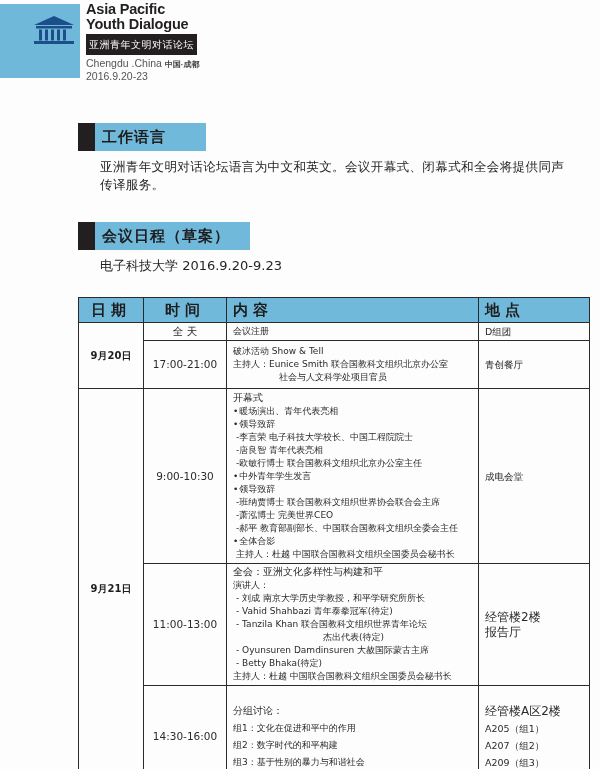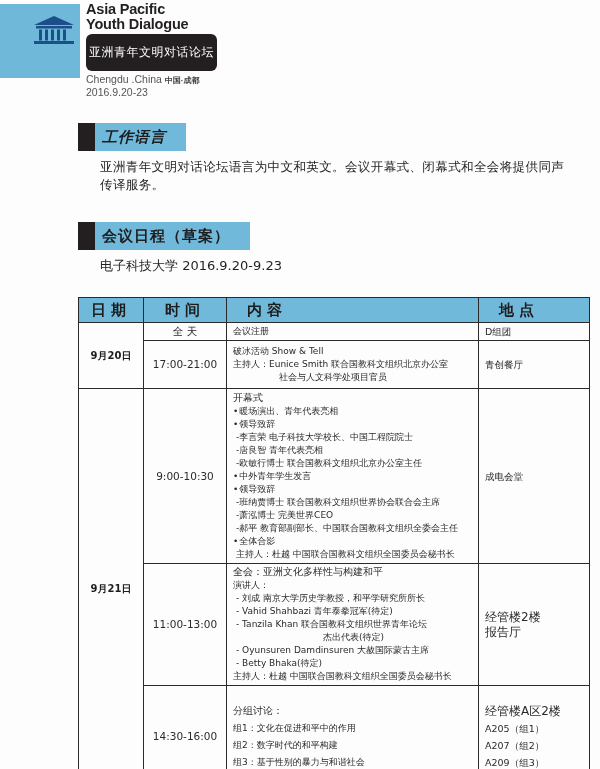--- a/index.html
+++ b/index.html
@@ -4,41 +4,41 @@
   <style>
     * { box-sizing: border-box; margin: 0; padding: 0; }
     html, body { width: 600px; height: 769px; background: #fdfdfd; overflow: hidden; }
     body { position: relative; font-family: "DejaVu Sans", sans-serif; color: #231f20; }
 
     
     .logo-box { position: absolute; left: 0; top: 4px; width: 80px; height: 74px; background: #6fb8d9; }
     .logo-icon { position: absolute; left: 30px; top: 10px; width: 48px; height: 32px; }
     .brand { position: absolute; left: 86px; top: 2px; }
     .brand-en { font-family: "Liberation Sans", sans-serif; font-weight: bold; font-size: 14.5px; line-height: 15px; color: #231f20; letter-spacing: -0.2px; }
-    .brand-cn { display: inline-block; margin-top: 2px; background: #231f20; color: #fff; font-size: 12px; line-height: 13px; padding: 12px 3px; letter-spacing: 0.5px; border-radius: 6px; }
+    .brand-cn { display: inline-block; margin-top: 2px; background: #231f20; color: #fff; font-size: 10px; line-height: 13px; padding: 4px 3px; letter-spacing: 0.5px; }
     .brand-loc { font-family: "Liberation Sans", sans-serif; font-size: 10.5px; line-height: 12px; color: #555; margin-top: 2px; }
     .brand-loc .cn { font-size: 8px; font-weight: bold; color: #444; }
     .brand-date { font-family: "Liberation Sans", sans-serif; font-size: 10.5px; line-height: 11px; color: #555; }
 
     
     .sec-head { position: absolute; left: 78px; height: 28px; background: #71b9da; width: 136px; }
     .sec-head .bar { position: absolute; left: 0; top: 0; width: 17px; height: 100%; background: #231f20; }
     .sec-head .label { position: absolute; left: 24px; top: 0; line-height: 28px; font-size: 15px; font-weight: bold; color: #1d1d1d; letter-spacing: 1px; }
-    #sec1 { top: 123px; width: 108px; font-style: italic; }
+    #sec1 { top: 123px; width: 128px; }
     #sec2 { top: 222px; width: 172px; }
 
     .para { position: absolute; left: 100px; top: 158px; width: 470px; font-size: 12.6px; line-height: 18px; color: #231f20; letter-spacing: 0.3px; }
     .venue-line { position: absolute; left: 100px; top: 257px; font-size: 13px; line-height: 18px; color: #231f20; }
 
     
     table.sched { position: absolute; left: 78px; top: 297px; width: 511px; border-collapse: collapse; table-layout: fixed; }
     table.sched td, table.sched th { border: 1.5px solid #2a2a2a; vertical-align: middle; }
     table.sched th { background: #71b9da; height: 25px; font-size: 15px; font-weight: bold; color: #1d1d1d; letter-spacing: 5px; }
     th.h-date, th.h-time { text-align: center; }
-    th.h-content, th.h-loc { text-align: left; padding-left: 20px; }
+    th.h-content, th.h-loc { text-align: left; padding-left: 6px; }
     td { font-size: 9px; line-height: 13px; color: #2a2a2a; }
     td.date { text-align: center; font-size: 10px; font-weight: bold; color: #1d1d1d; }
     td.time { text-align: center; font-size: 10.5px; color: #2a2a2a; }
     td.content { padding: 1px 6px 2px 6px; margin-top: 16px; }
     td.loc { padding: 1px 6px; font-size: 9.5px; }
     .line { white-space: nowrap; }
     .indent1 { padding-left: 3px; }
     .indent2 { padding-left: 46px; }
     .indent3 { padding-left: 90px; }
     .bullet::before { content: "\2022"; margin-right: 1px; }

